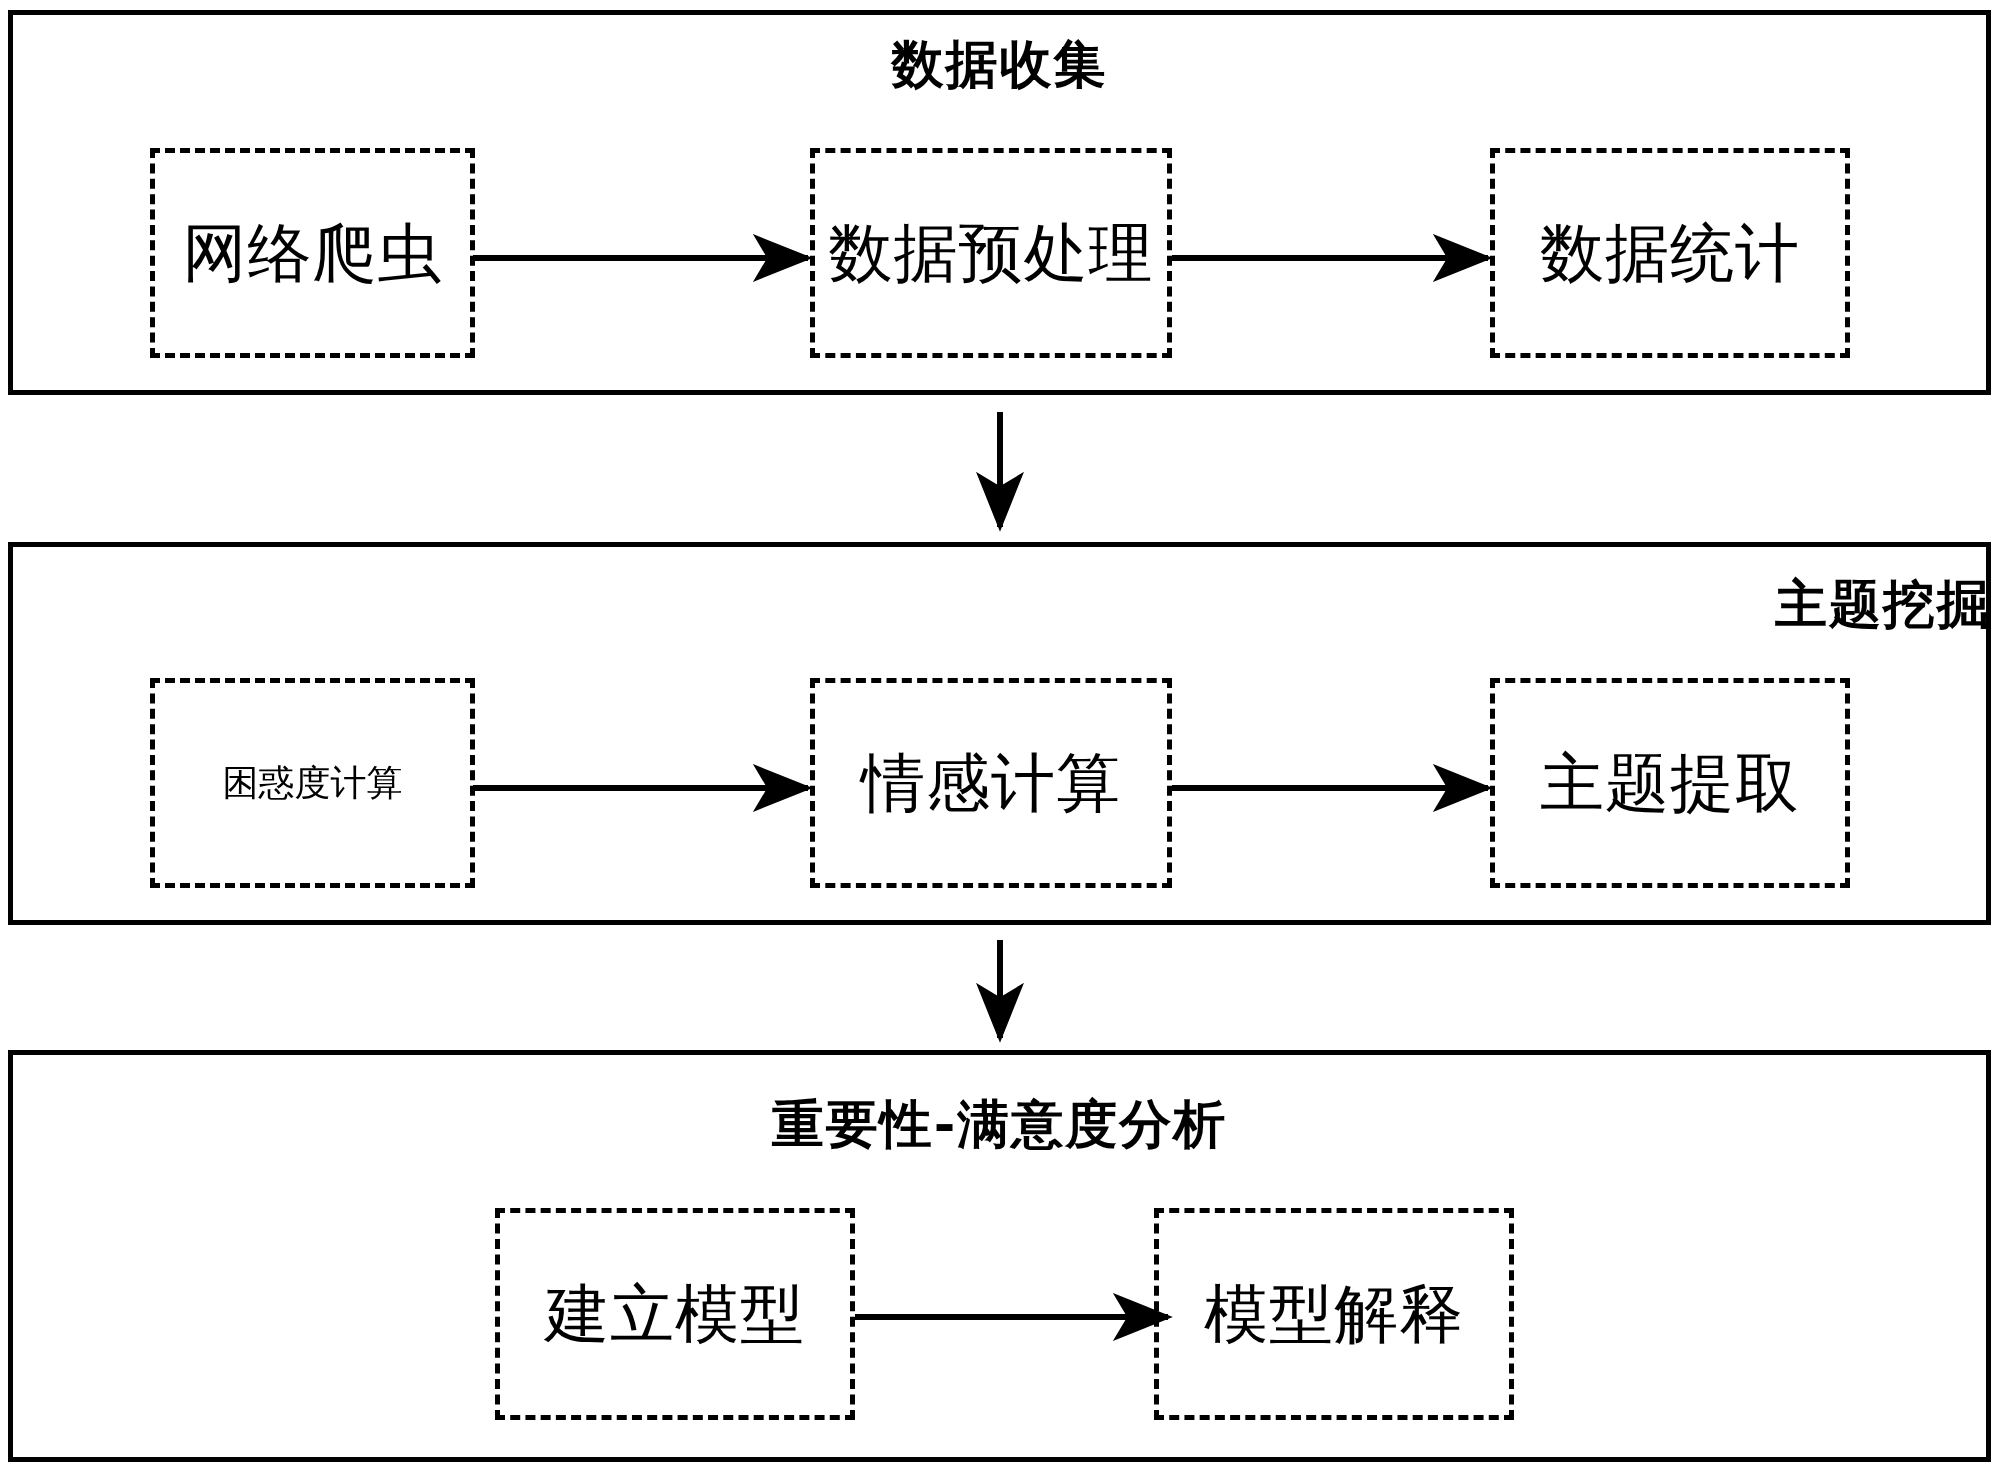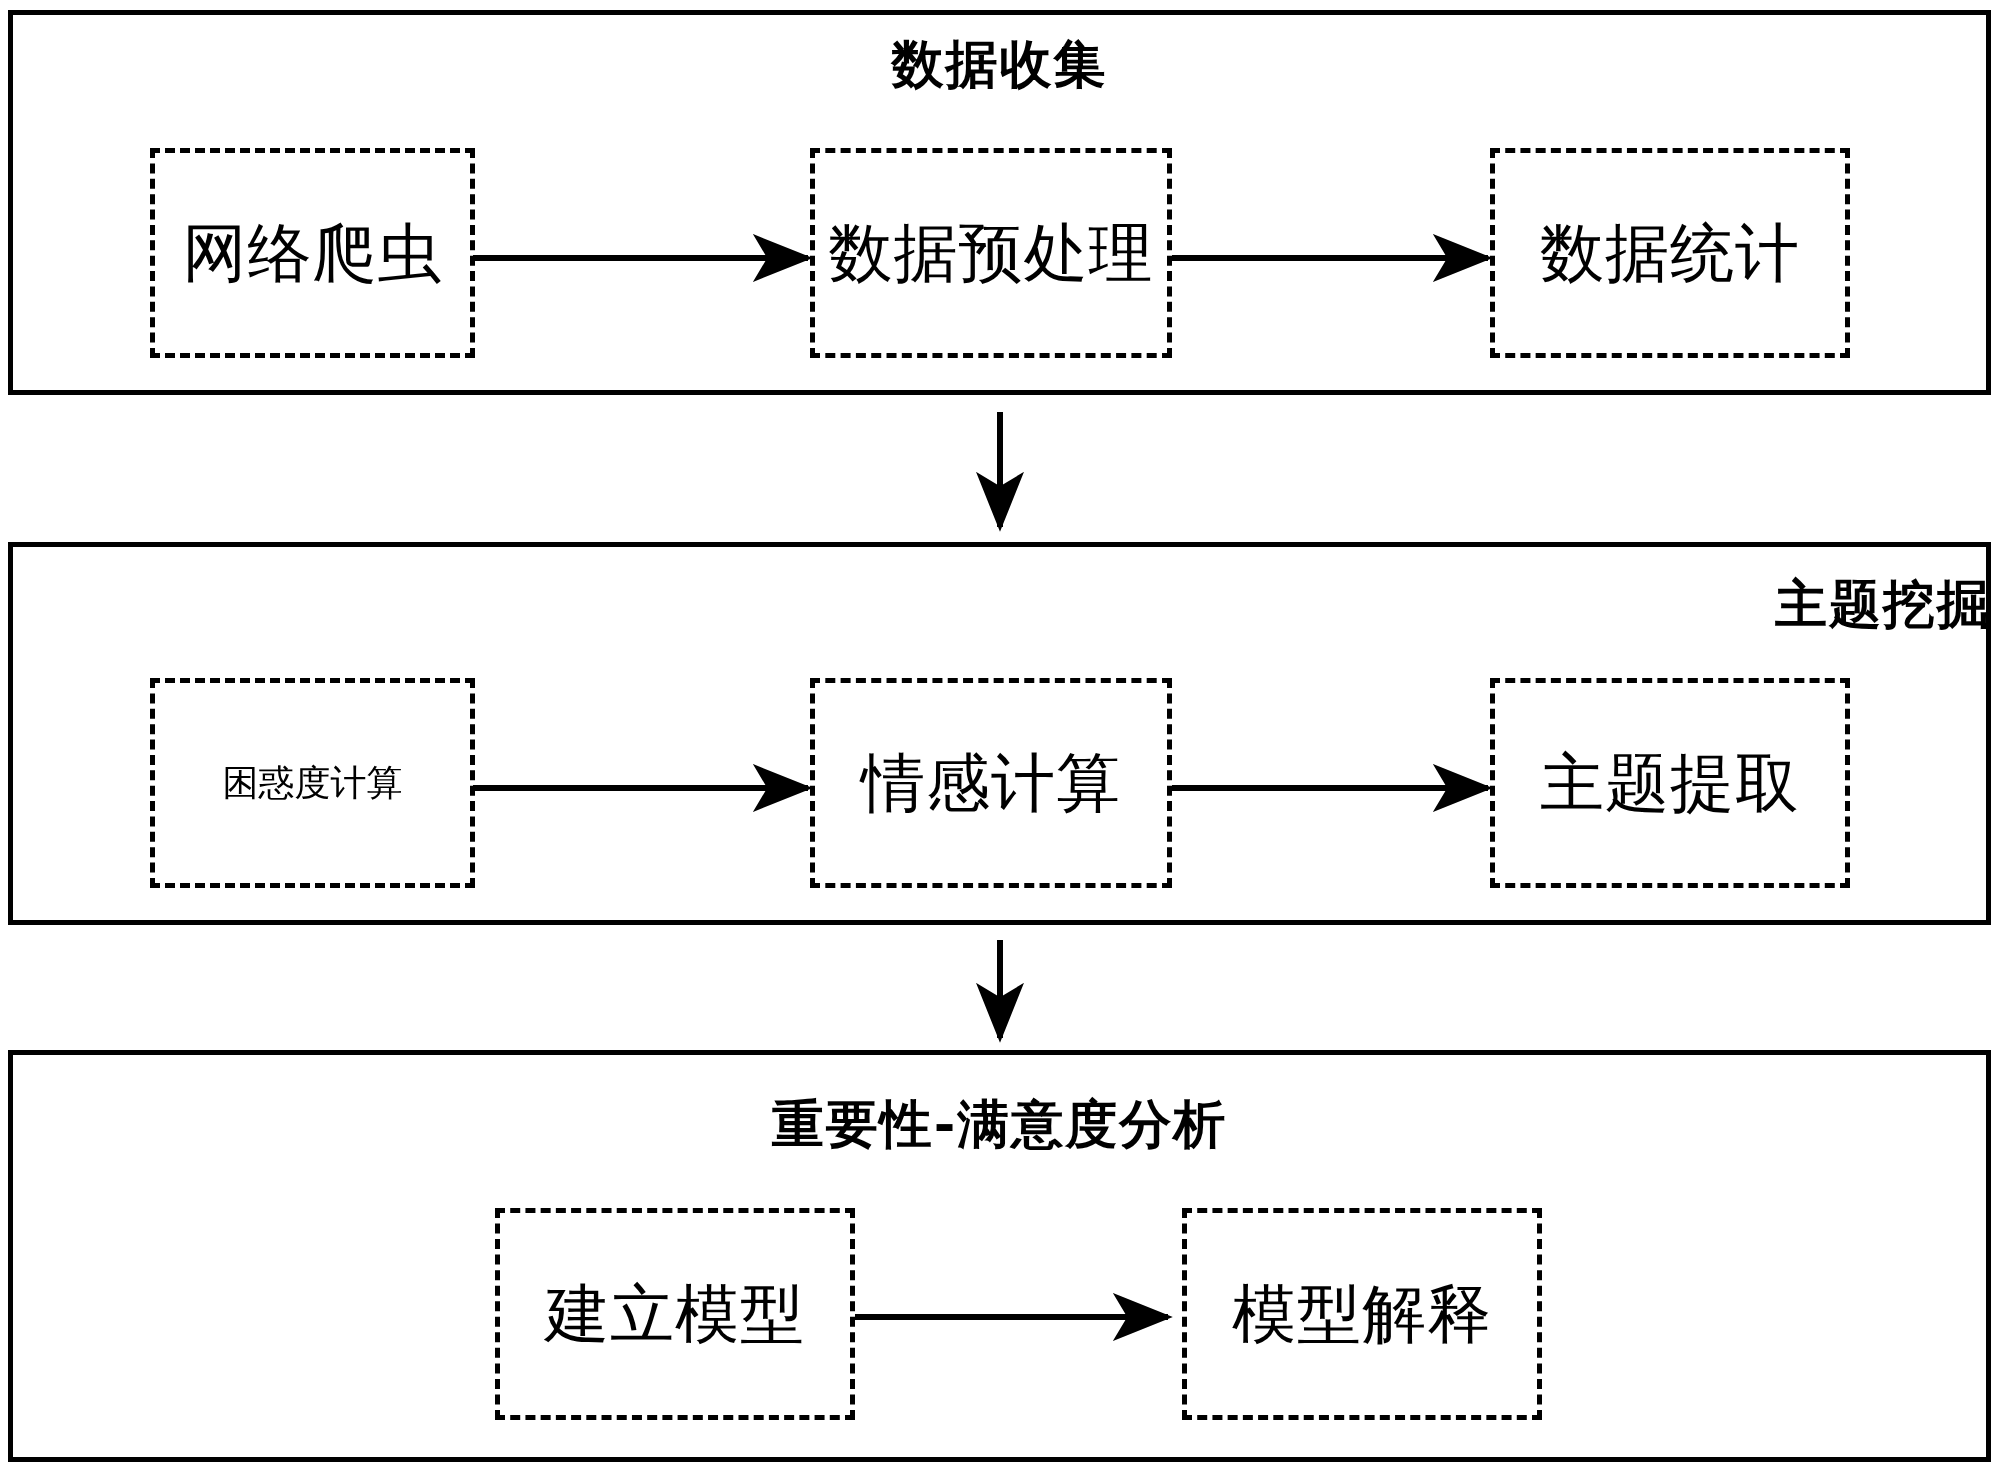--- a/index.html
+++ b/index.html
@@ -112,21 +112,21 @@
   </div>
 
   <div class="panel" style="left:8px; top:1050px; width:1983px; height:412px;"></div>
 
   <div class="panel-title" style="left:8px; width:1983px; top:1098px;">重要性-满意度分析</div>
 
   <div class="node" style="left:495px; top:1208px; width:360px; height:212px;justify-content:center;">
     <span class="node-label">建立模型</span>
   </div>
 
-  <div class="node" style="left:1182px; top:1208px; width:360px; height:212px;">
+  <div class="node" style="left:1154px; top:1208px; width:360px; height:212px;">
     <span class="node-label">模型解释</span>
   </div>
 
   <svg class="arrow-layer" viewBox="0 0 1999 1469" width="1999" height="1469" xmlns="http://www.w3.org/2000/svg">
     <defs>
       <marker id="ah" markerWidth="12" markerHeight="12" refX="9.2" refY="4" orient="auto" markerUnits="strokeWidth">
         <path d="M0,0 L10,4 L0,8 L2.4,4 z" fill="#000000"></path>
       </marker>
     </defs>
 

